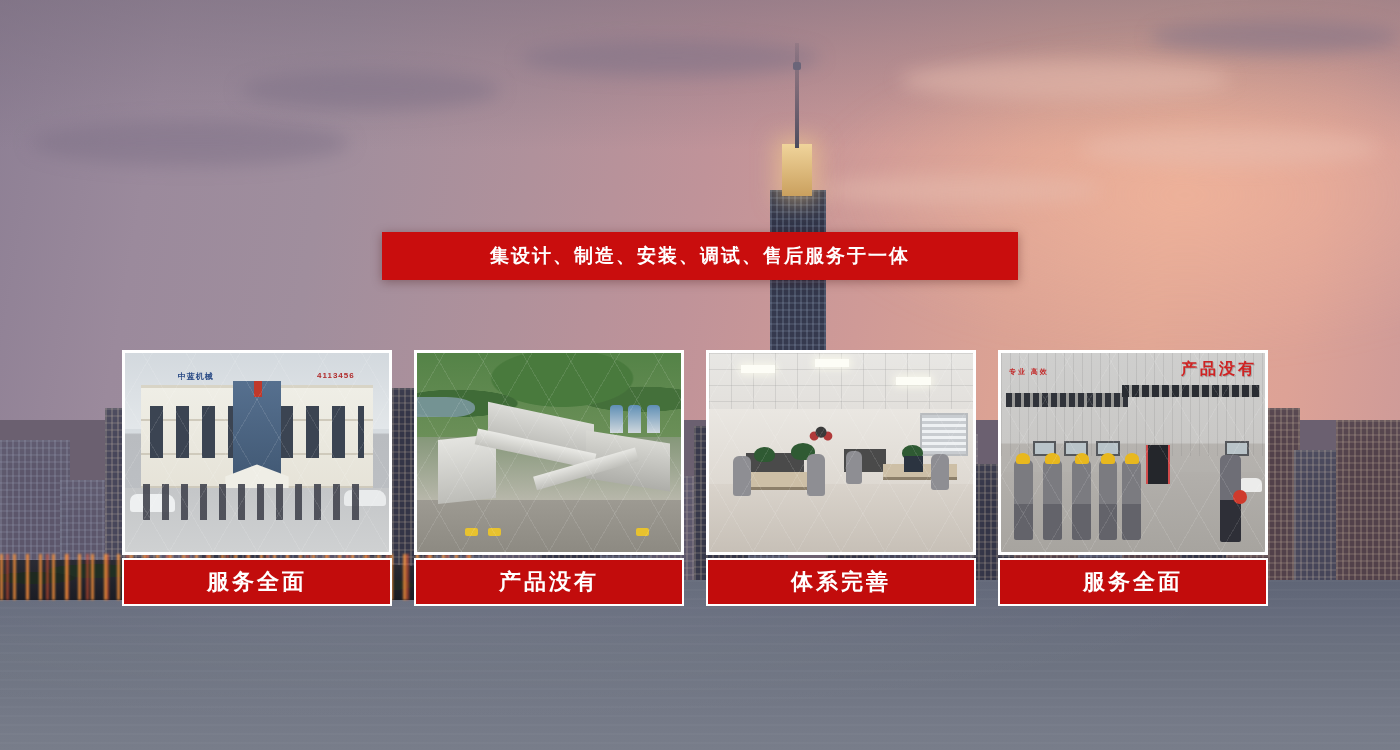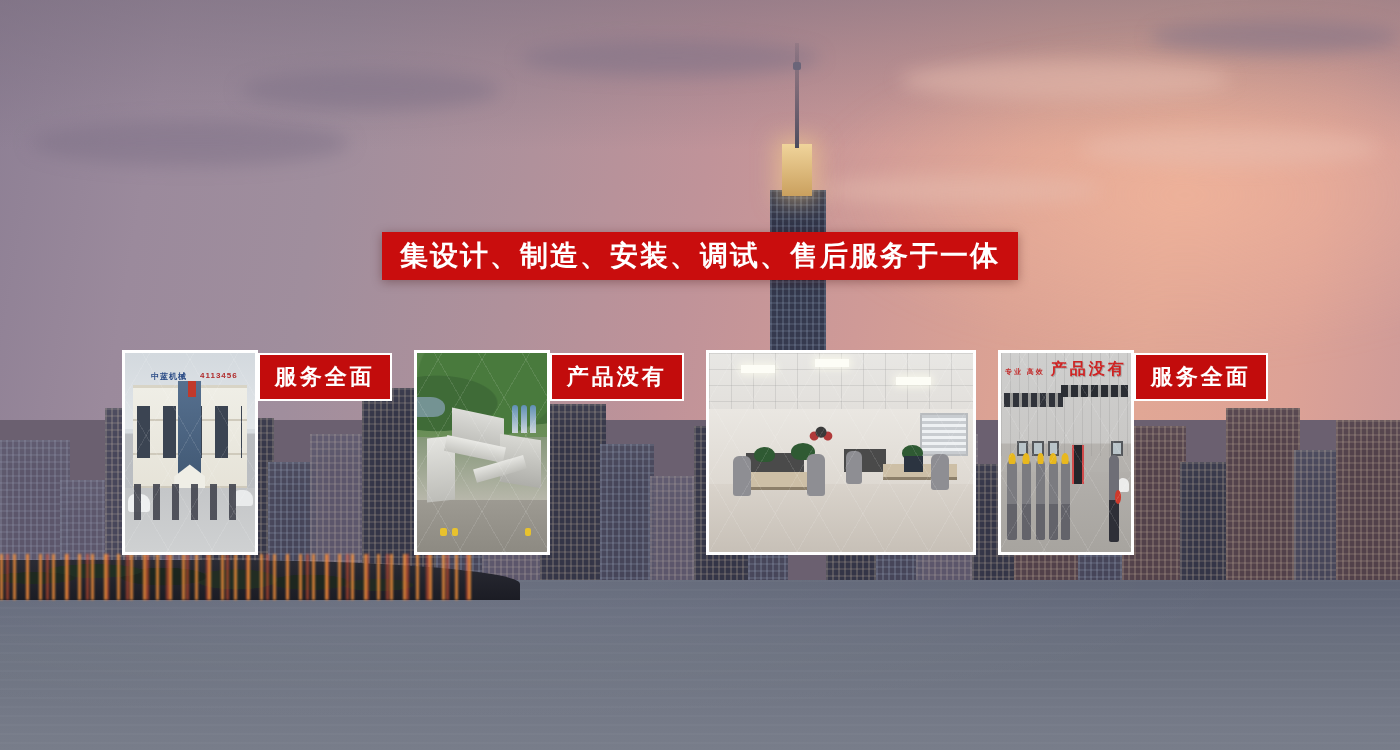--- a/index.html
+++ b/index.html
@@ -135,33 +135,33 @@
     white-space:nowrap;
   }
 
   .subbanner {
     position:absolute; left:382px; top:232px; width:636px; height:48px;
     background:#c90d0d;
     display:flex; align-items:center; justify-content:center;
     box-shadow:0 2px 10px rgba(60,10,10,.35);
   }
   .subbanner span {
-    color:#ffffff; font-size:28px; font-weight:bold; letter-spacing:2px;
+    color:#ffffff; font-size:19px; font-weight:bold; letter-spacing:2px;
     white-space:nowrap;
   }
 
   
   .cards {
     position:absolute; left:122px; top:350px;
     width:1158px; height:256px;
     display:flex; gap:22px;
   }
   .card {
     width:270px; height:256px;
-    display:flex; flex-direction:row;
+    display:flex; flex-direction:column;align-items:flex-end;
   }
   .card-photo {
     position:relative;
     width:270px; height:205px;
     border:3px solid #ffffff;
     overflow:hidden;
     background:#8b8b8b;
   }
   .card-label {
     width:270px; height:48px; margin-top:3px;
@@ -501,20 +501,23 @@
           <div class="plant3 g2"></div>
           <div class="plant3 g3"></div>
         <div class="desk d1"></div>
           <div class="desk d2"></div>
         <div class="person a"></div>
           <div class="person b"></div>
         <div class="person c"></div>
           <div class="person d"></div>
         <div class="mon"></div>
         <div class="wm"></div>
+      </div>
+      <div class="card-label">
+        <span>体系完善</span>
       </div>
     </div>
 
     <div class="card">
       <div class="card-photo p4">
         <div class="wallf"></div>
         <div class="bigtext">产品没有</div>
         <div class="smalltext">专业 高效</div>
         <div class="vent"></div>
         <div class="vent2"></div>

